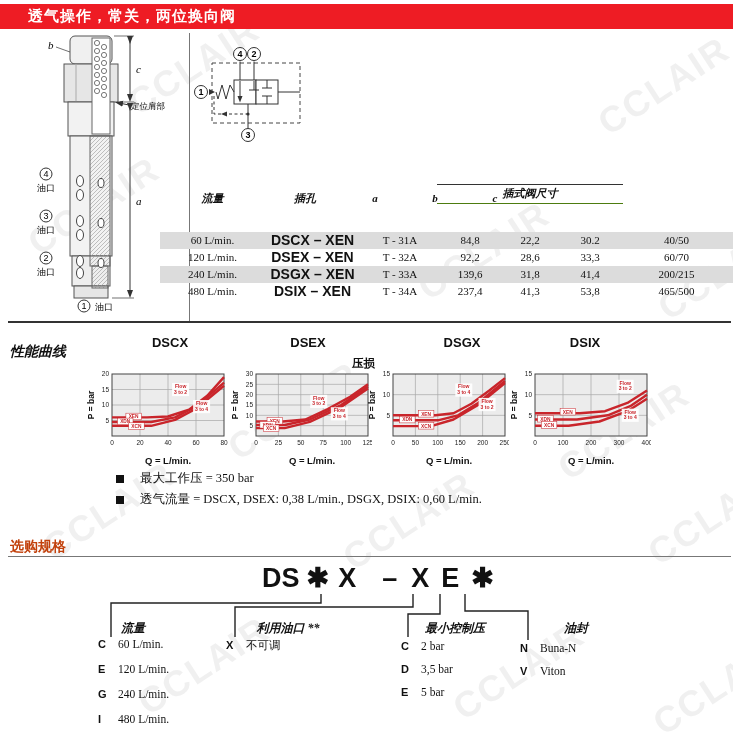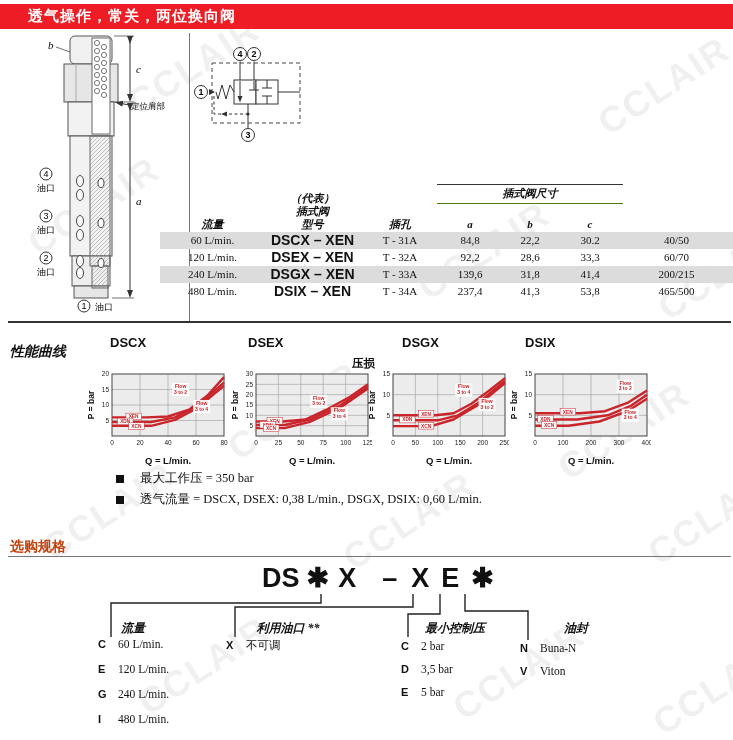--- a/index.html
+++ b/index.html
@@ -26,21 +26,21 @@
   .pre{white-space:pre-line;}
   .model{font-family:"Liberation Sans",sans-serif;font-weight:bold;font-size:14px;}
   .grp-hdr{left:437px;top:184px;width:186px;border-top:1px solid #333;border-bottom:1px solid #4d7c0f;
            text-align:center;font-size:11px;font-weight:bold;font-style:italic;padding:1px 0 2px 0;}
   
   .sec-hd{font-weight:bold;font-style:italic;font-size:14px;margin-top:40px;}
   .rule{height:0;border-top:2px solid #333;}
   .rule-thin{height:0;border-top:1px solid #777;}
   .red-hd{color:#c2410c;font-weight:bold;font-size:14px;font-style:normal;}
   
-  .chart-title{font-family:"Liberation Sans",sans-serif;font-weight:bold;font-size:13px;text-align:left;width:120px;}
+  .chart-title{font-family:"Liberation Sans",sans-serif;font-weight:bold;font-size:13px;text-align:center;width:120px;}
   .yasu{font-weight:bold;font-size:11.5px;}
   
   .note{left:116px;display:flex;font-size:12.5px;}
   .note .bullet{width:8px;height:8px;background:#111;margin-top:5px;flex:0 0 auto;}
   .note .txt{margin-left:16px;}
   
   .code-line{left:262px;top:562px;font-family:"Liberation Sans",sans-serif;font-weight:bold;
              font-size:27px;display:flex;align-items:baseline;}
   .code-line span{display:inline-block;}
   .ord-title{font-weight:bold;font-style:italic;font-size:12px;text-align:center;}
@@ -198,23 +198,20 @@
       <circle cx="9" cy="54" r="6.5" fill="#fff" stroke="#333"></circle>
       <text x="9" y="57">1</text>
       <circle cx="56" cy="97" r="6.5" fill="#fff" stroke="#333"></circle>
       <text x="56" y="100">3</text>
     </g>
   </svg>
 
   <div class="abs z grp-hdr">插式阀尺寸</div>
   <div class="abs z tbl-head">
     <div class="c1">流量</div>
-    <div class="c2 pre">（代表）
-插式阀
-型号</div>
     <div class="c3">插孔</div>
     <div class="c4">a</div>
     <div class="c5">b</div>
     <div class="c6">c</div>
   </div>
   <div class="abs z tbl-row shade" style="top:232px;">
     <div class="c1">60 L/min.</div>
     <div class="c2 model">DSCX – XEN</div>
     <div class="c3">T - 31A</div>
     <div class="c4">84,8</div>

